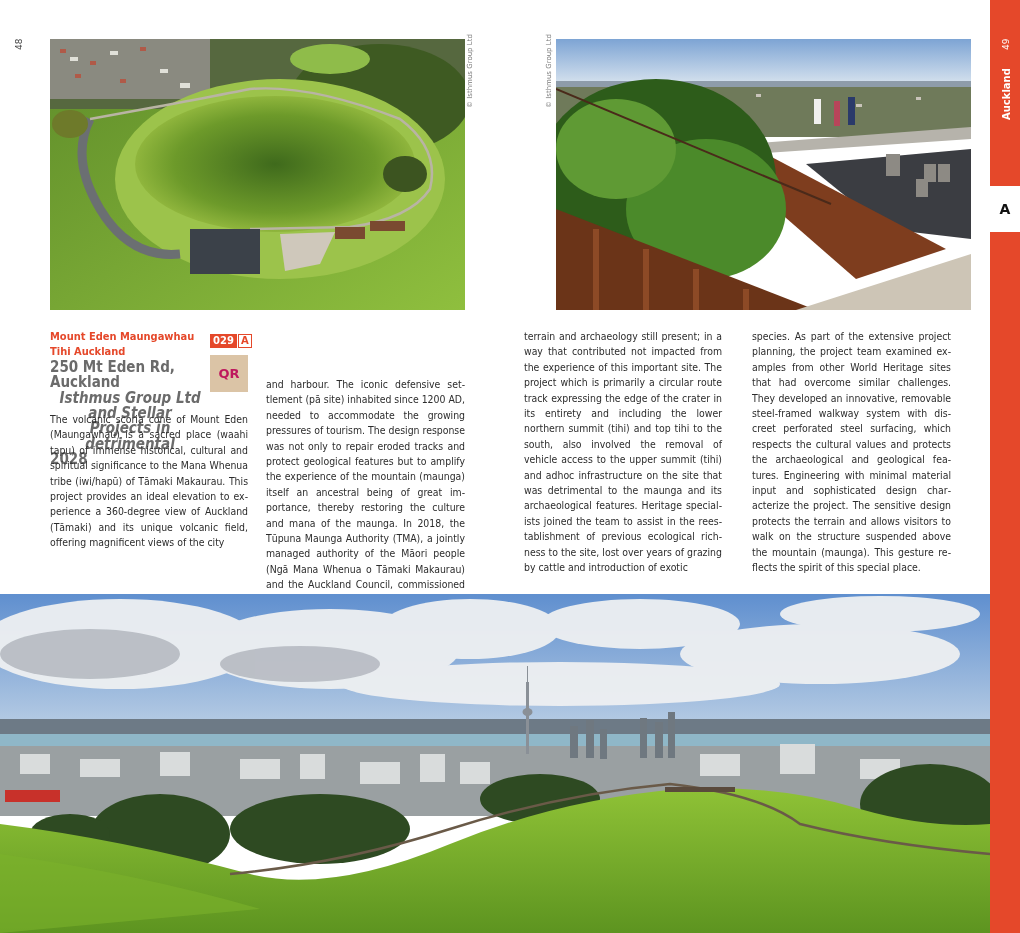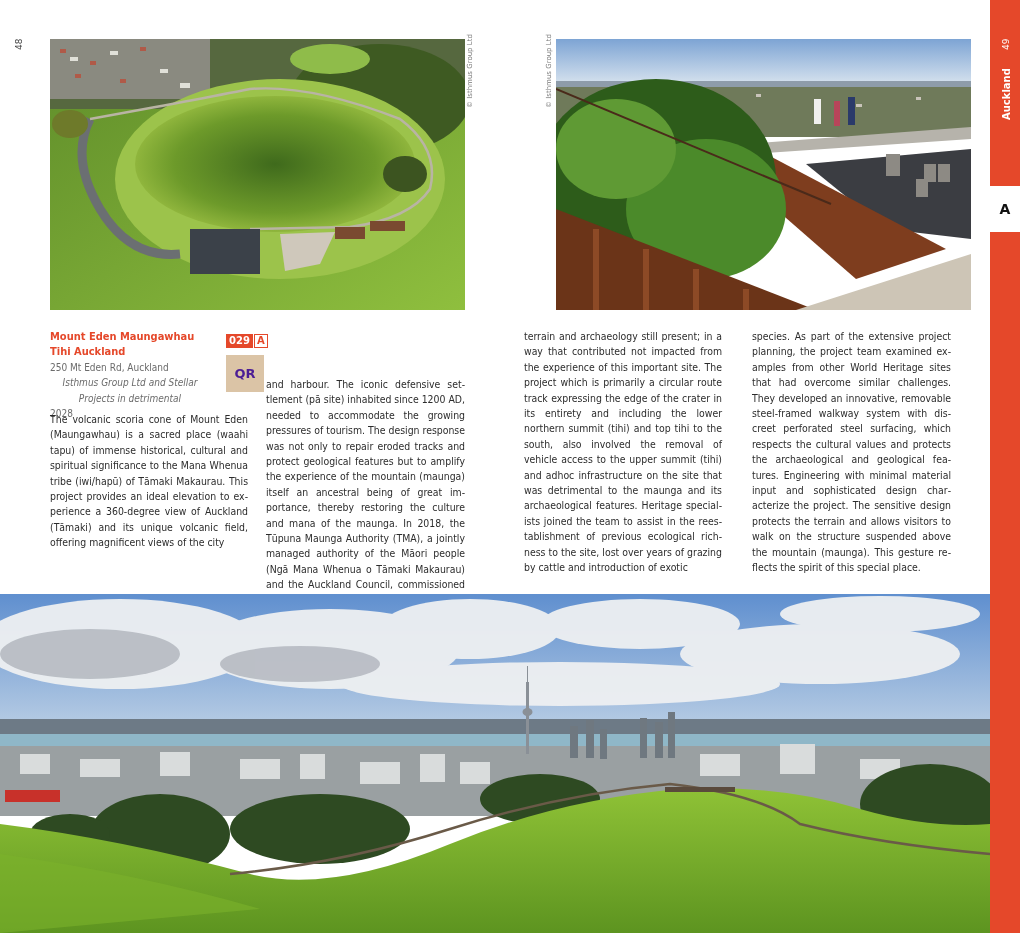--- a/index.html
+++ b/index.html
@@ -26,36 +26,36 @@
     font-size: 10.4px; line-height: 15.4px; color: #2c2c2c;
     text-align: justify; hyphens: manual;
     font-stretch: condensed;
   }
   .col p { text-align: justify; text-align-last: left; }
 
   .title {
     color: #e5482a; font-weight: bold; font-size: 11px; line-height: 15.4px;
     text-align: left;
   }
-  .meta { color: #6b6b6b; font-size: 10px; line-height: 15.4px; text-align: left; }
+  .meta { color: #6b6b6b; font-size: 15px; line-height: 15.4px; text-align: left; font-weight: bold; }
   .meta.italic { font-style: italic; text-align: center; }
 
-  .badge-wrap { position: absolute; left: 226px; top: 329px; width: 38px; }
+  .badge-wrap { position: absolute; left: 210px; top: 329px; width: 38px; }
   .badge-num {
     display: inline-block; background: #e5482a; color: #fff; font-weight: bold;
     font-size: 10px; line-height: 13px; padding: 0 3px; height: 14px;
   }
   .badge-letter {
     display: inline-block; border: 1px solid #e5482a; color: #e5482a; font-weight: bold;
     font-size: 10px; line-height: 12px; padding: 0 2px; height: 14px; margin-left: 1px;
   }
   .qr-box {
     margin-top: 7px; width: 38px; height: 37px; background: #dbc4a6;
     display: flex; align-items: center; justify-content: center;
-    font-weight: bold; font-size: 13px; color: #4c1d95;
+    font-weight: bold; font-size: 13px; color: #be185d;
   }
 
   
   .side-tab { position: absolute; left: 990px; top: 0; width: 30px; height: 933px; background: #e5482a; }
   .side-tab .white-block {
     position: absolute; left: 0; top: 186px; width: 30px; height: 46px; background: #ffffff;
     display: flex; align-items: center; justify-content: center;
     font-weight: bold; font-size: 14px; color: #111;
   }
   .side-label {

